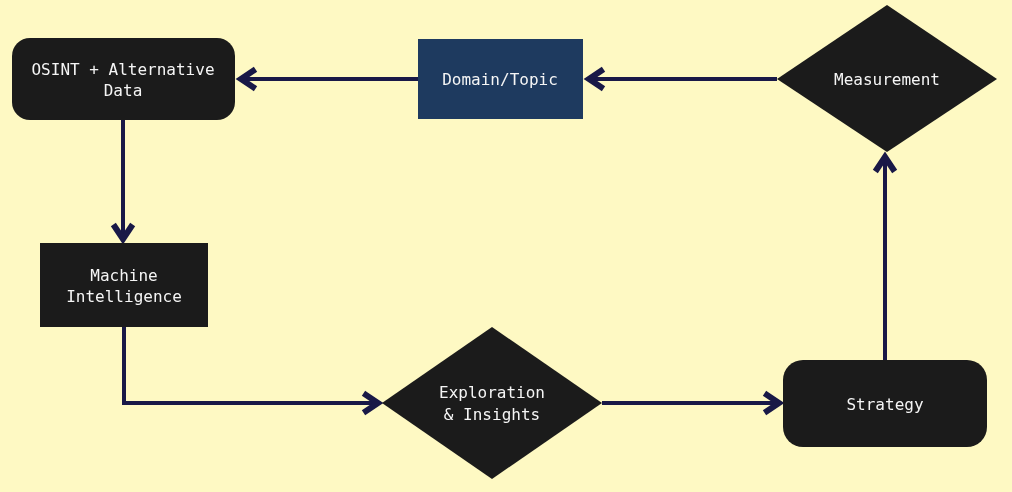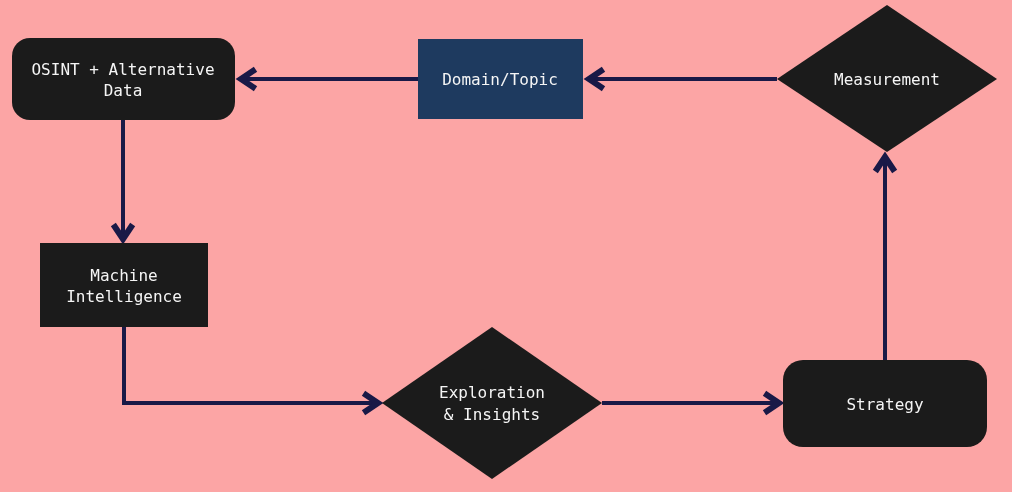--- a/index.html
+++ b/index.html
@@ -4,21 +4,21 @@
 <style>
   html, body {
     margin: 0;
     padding: 0;
     background: #ffffff;
   }
   .canvas {
     position: relative;
     width: 1012px;
     height: 492px;
-    background: #fca5a5;
+    background: #fef9c3;
     overflow: hidden;
   }
   svg { display: block; }
   .node-label {
     font-family: "DejaVu Sans Mono", "Liberation Mono", monospace;
     font-size: 16px;
     font-weight: normal;
     fill: #f5f5f5;
     text-anchor: middle;
     dominant-baseline: central;

